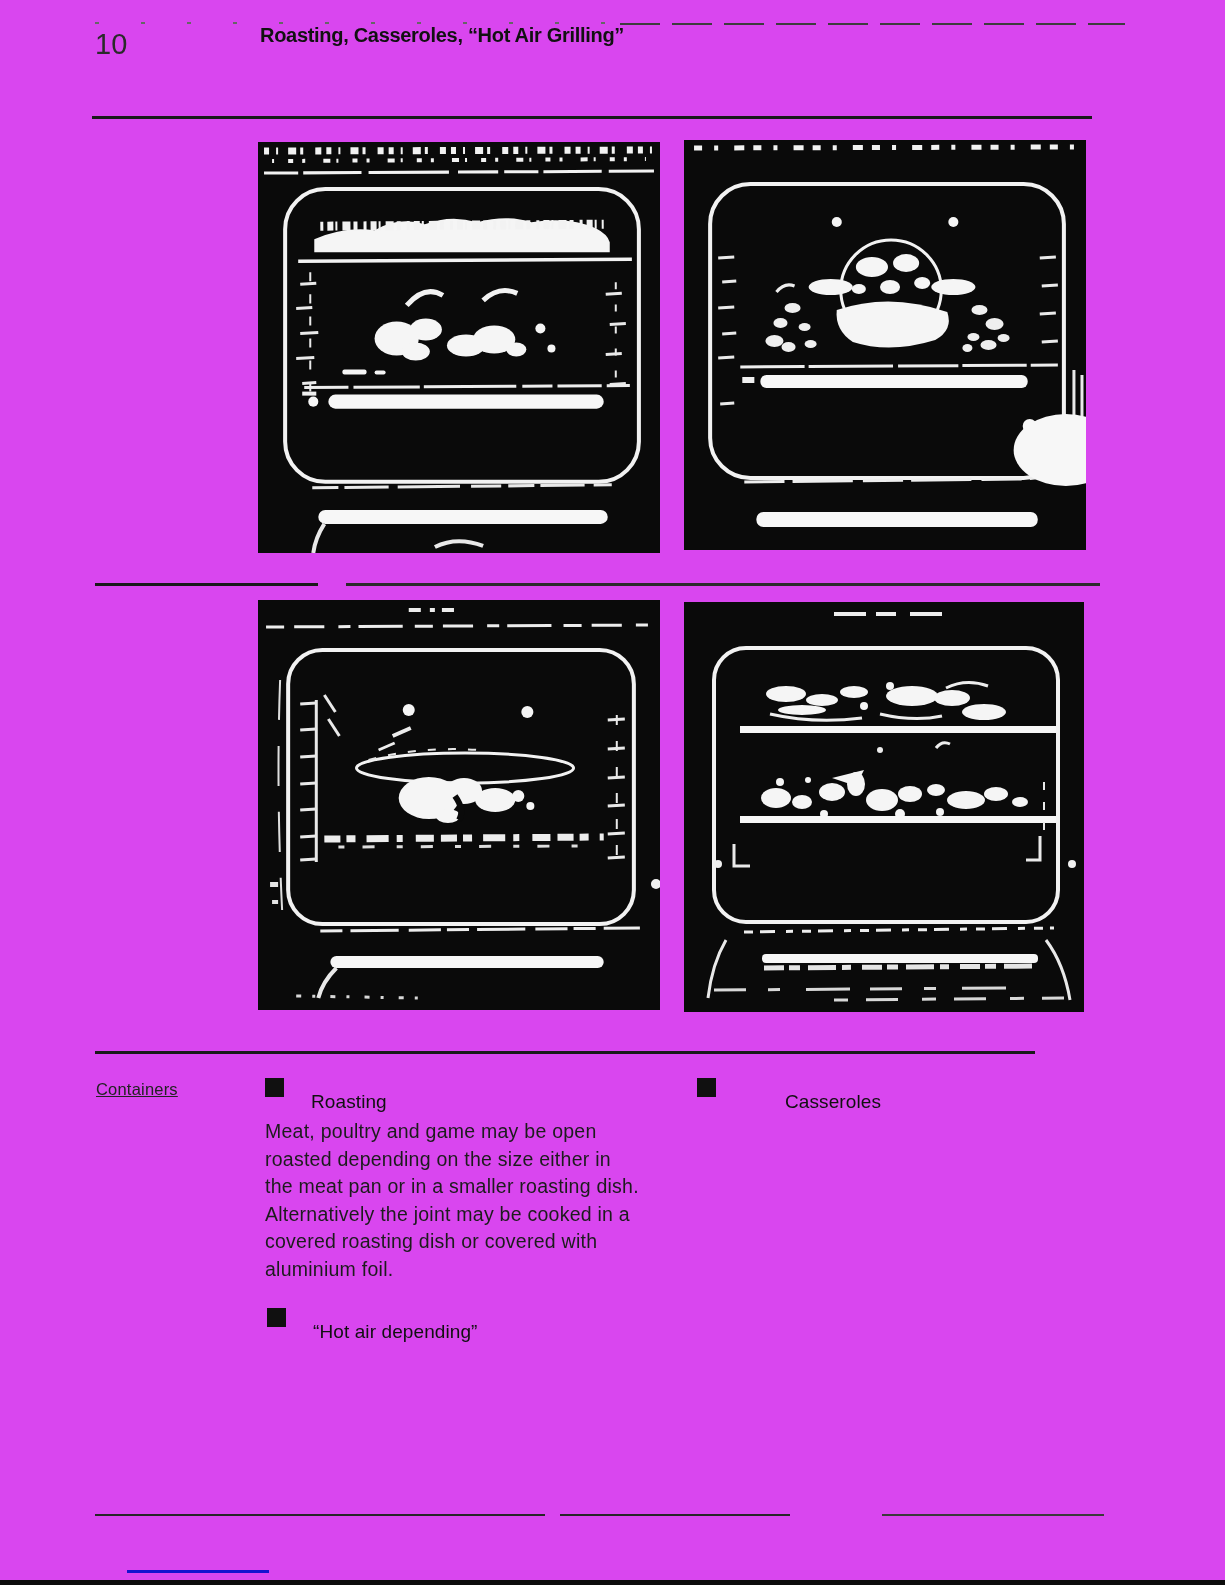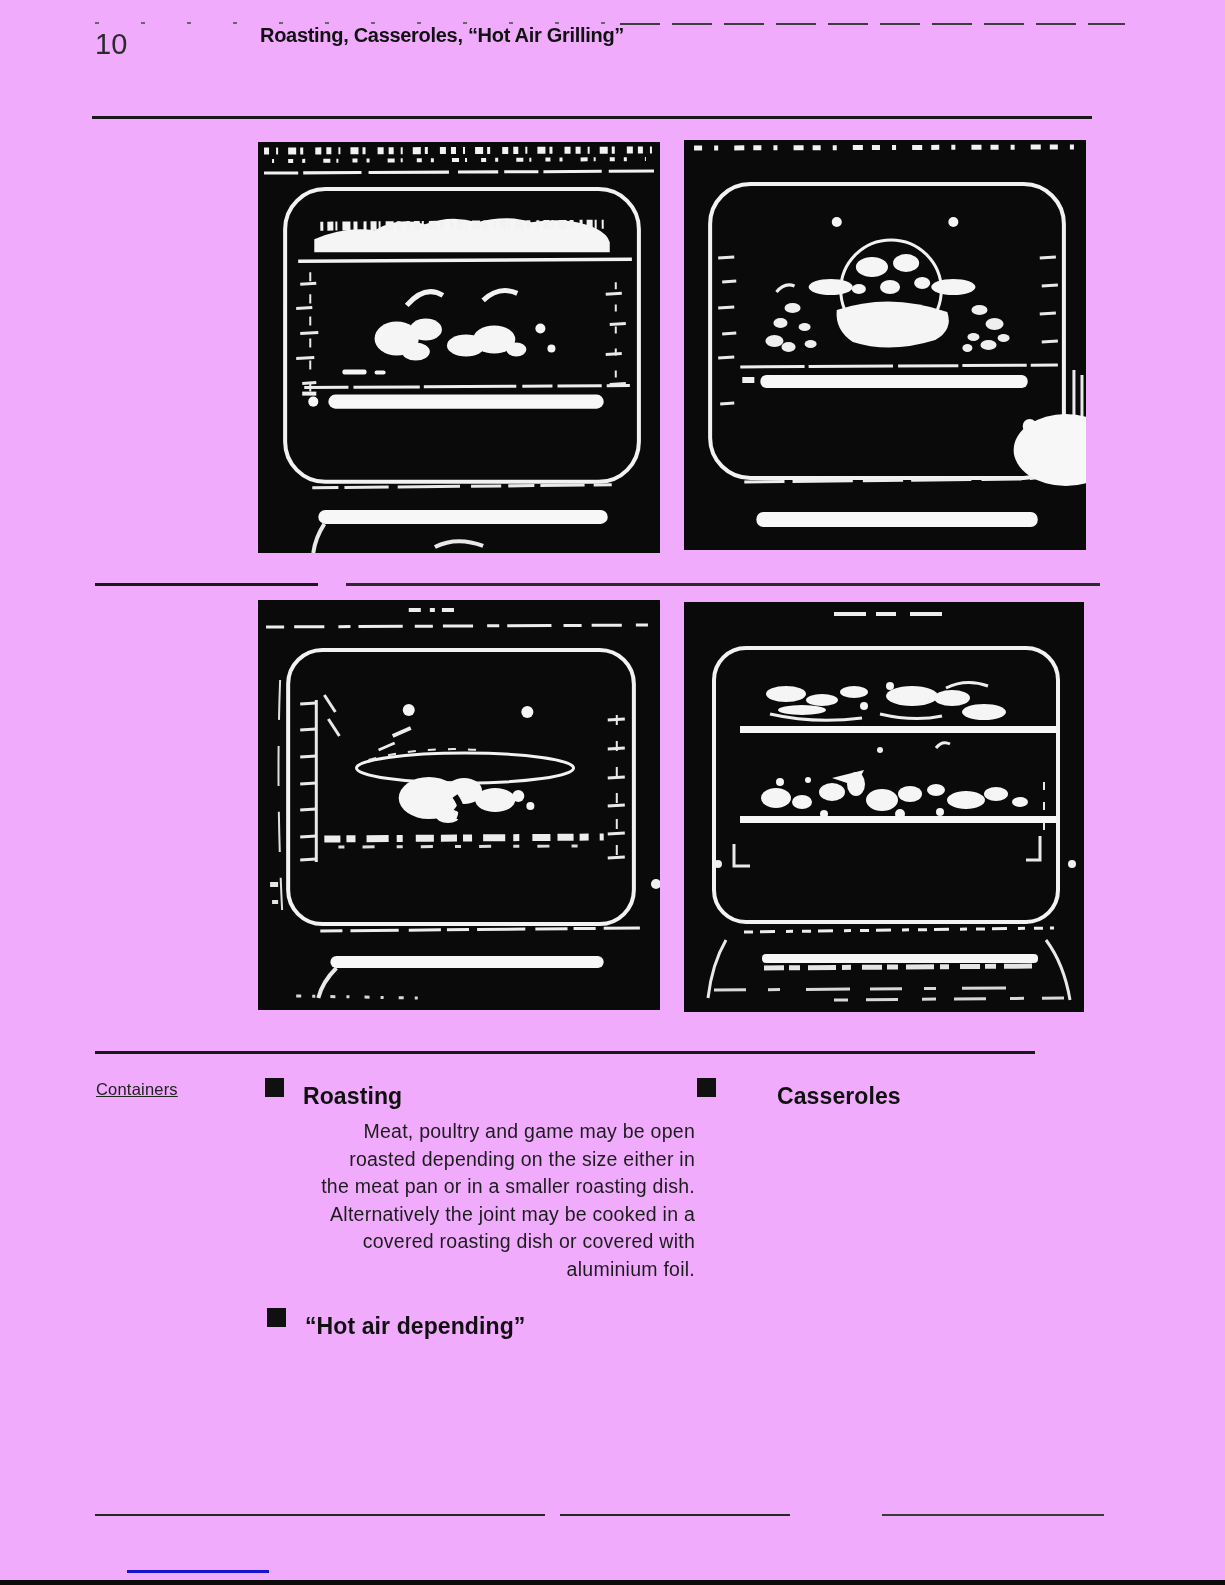--- a/index.html
+++ b/index.html
@@ -1,17 +1,17 @@
 <!DOCTYPE html>
 <html><head>
 <meta charset="utf-8">
 <style>
   html,body{margin:0;padding:0;background:#e8e8e8;}
   .page{
-    position:relative;width:1225px;height:1585px;background:#f0abfc;
+    position:relative;width:1225px;height:1585px;background:#d946ef;
     font-family:"Liberation Sans", sans-serif;color:#161616;overflow:hidden;
     margin:0 auto;
   }
   
   .page-num{position:absolute;left:95px;top:28px;font-size:29px;font-weight:400;color:#2a2a2a;}
   .doc-title{position:absolute;left:260px;top:24px;font-size:20px;font-weight:700;letter-spacing:-0.3px;color:#111;margin:0;}
   
   .rule{position:absolute;background:#191919;}
   .rule-header{left:92px;top:116px;width:1000px;height:3px;}
   .rule-mid-a{left:95px;top:583px;width:223px;height:3px;}
@@ -29,22 +29,22 @@
   
   .photo{position:absolute;background:#0a0a0a;overflow:hidden;}
   .photo svg{display:block;width:100%;height:100%;}
   .photo-1{left:258px;top:142px;width:402px;height:411px;}
   .photo-2{left:684px;top:140px;width:402px;height:410px;}
   .photo-3{left:258px;top:600px;width:402px;height:410px;}
   .photo-4{left:684px;top:602px;width:400px;height:410px;}
   
   .side-label{position:absolute;left:96px;top:1080px;font-size:16.5px;color:#222;letter-spacing:0.2px;text-decoration:underline;}
   .bullet{position:absolute;width:19px;height:19px;background:#101010;}
-  .sec-heading{position:absolute;font-size:23px;font-weight:700;color:#101010;margin:8px;letter-spacing:0.1px;}
-  .para{position:absolute;font-size:19.5px;line-height:27.6px;color:#1c1c1c;white-space:pre-line;letter-spacing:0.25px;margin:0;text-align:right;}
+  .sec-heading{position:absolute;font-size:19px;font-weight:400;color:#101010;margin:16px;letter-spacing:0.1px;}
+  .para{position:absolute;font-size:19.5px;line-height:27.6px;color:#1c1c1c;white-space:pre-line;letter-spacing:0.25px;margin:0;}
   .b-roasting{left:265px;top:1078px;}  .h-roasting{left:295px;top:1075px;}
   .p-roasting{left:265px;top:1118px;width:430px;}
   .b-cass{left:697px;top:1078px;}      .h-cass{left:769px;top:1075px;}
   .p-cass{left:694px;top:1118px;width:410px;}
   .b-grill{left:267px;top:1308px;}     .h-grill{left:297px;top:1305px;}
   .p-grill{left:265px;top:1347px;width:430px;line-height:28.4px;}
 </style>
 </head>
 <body>
 

